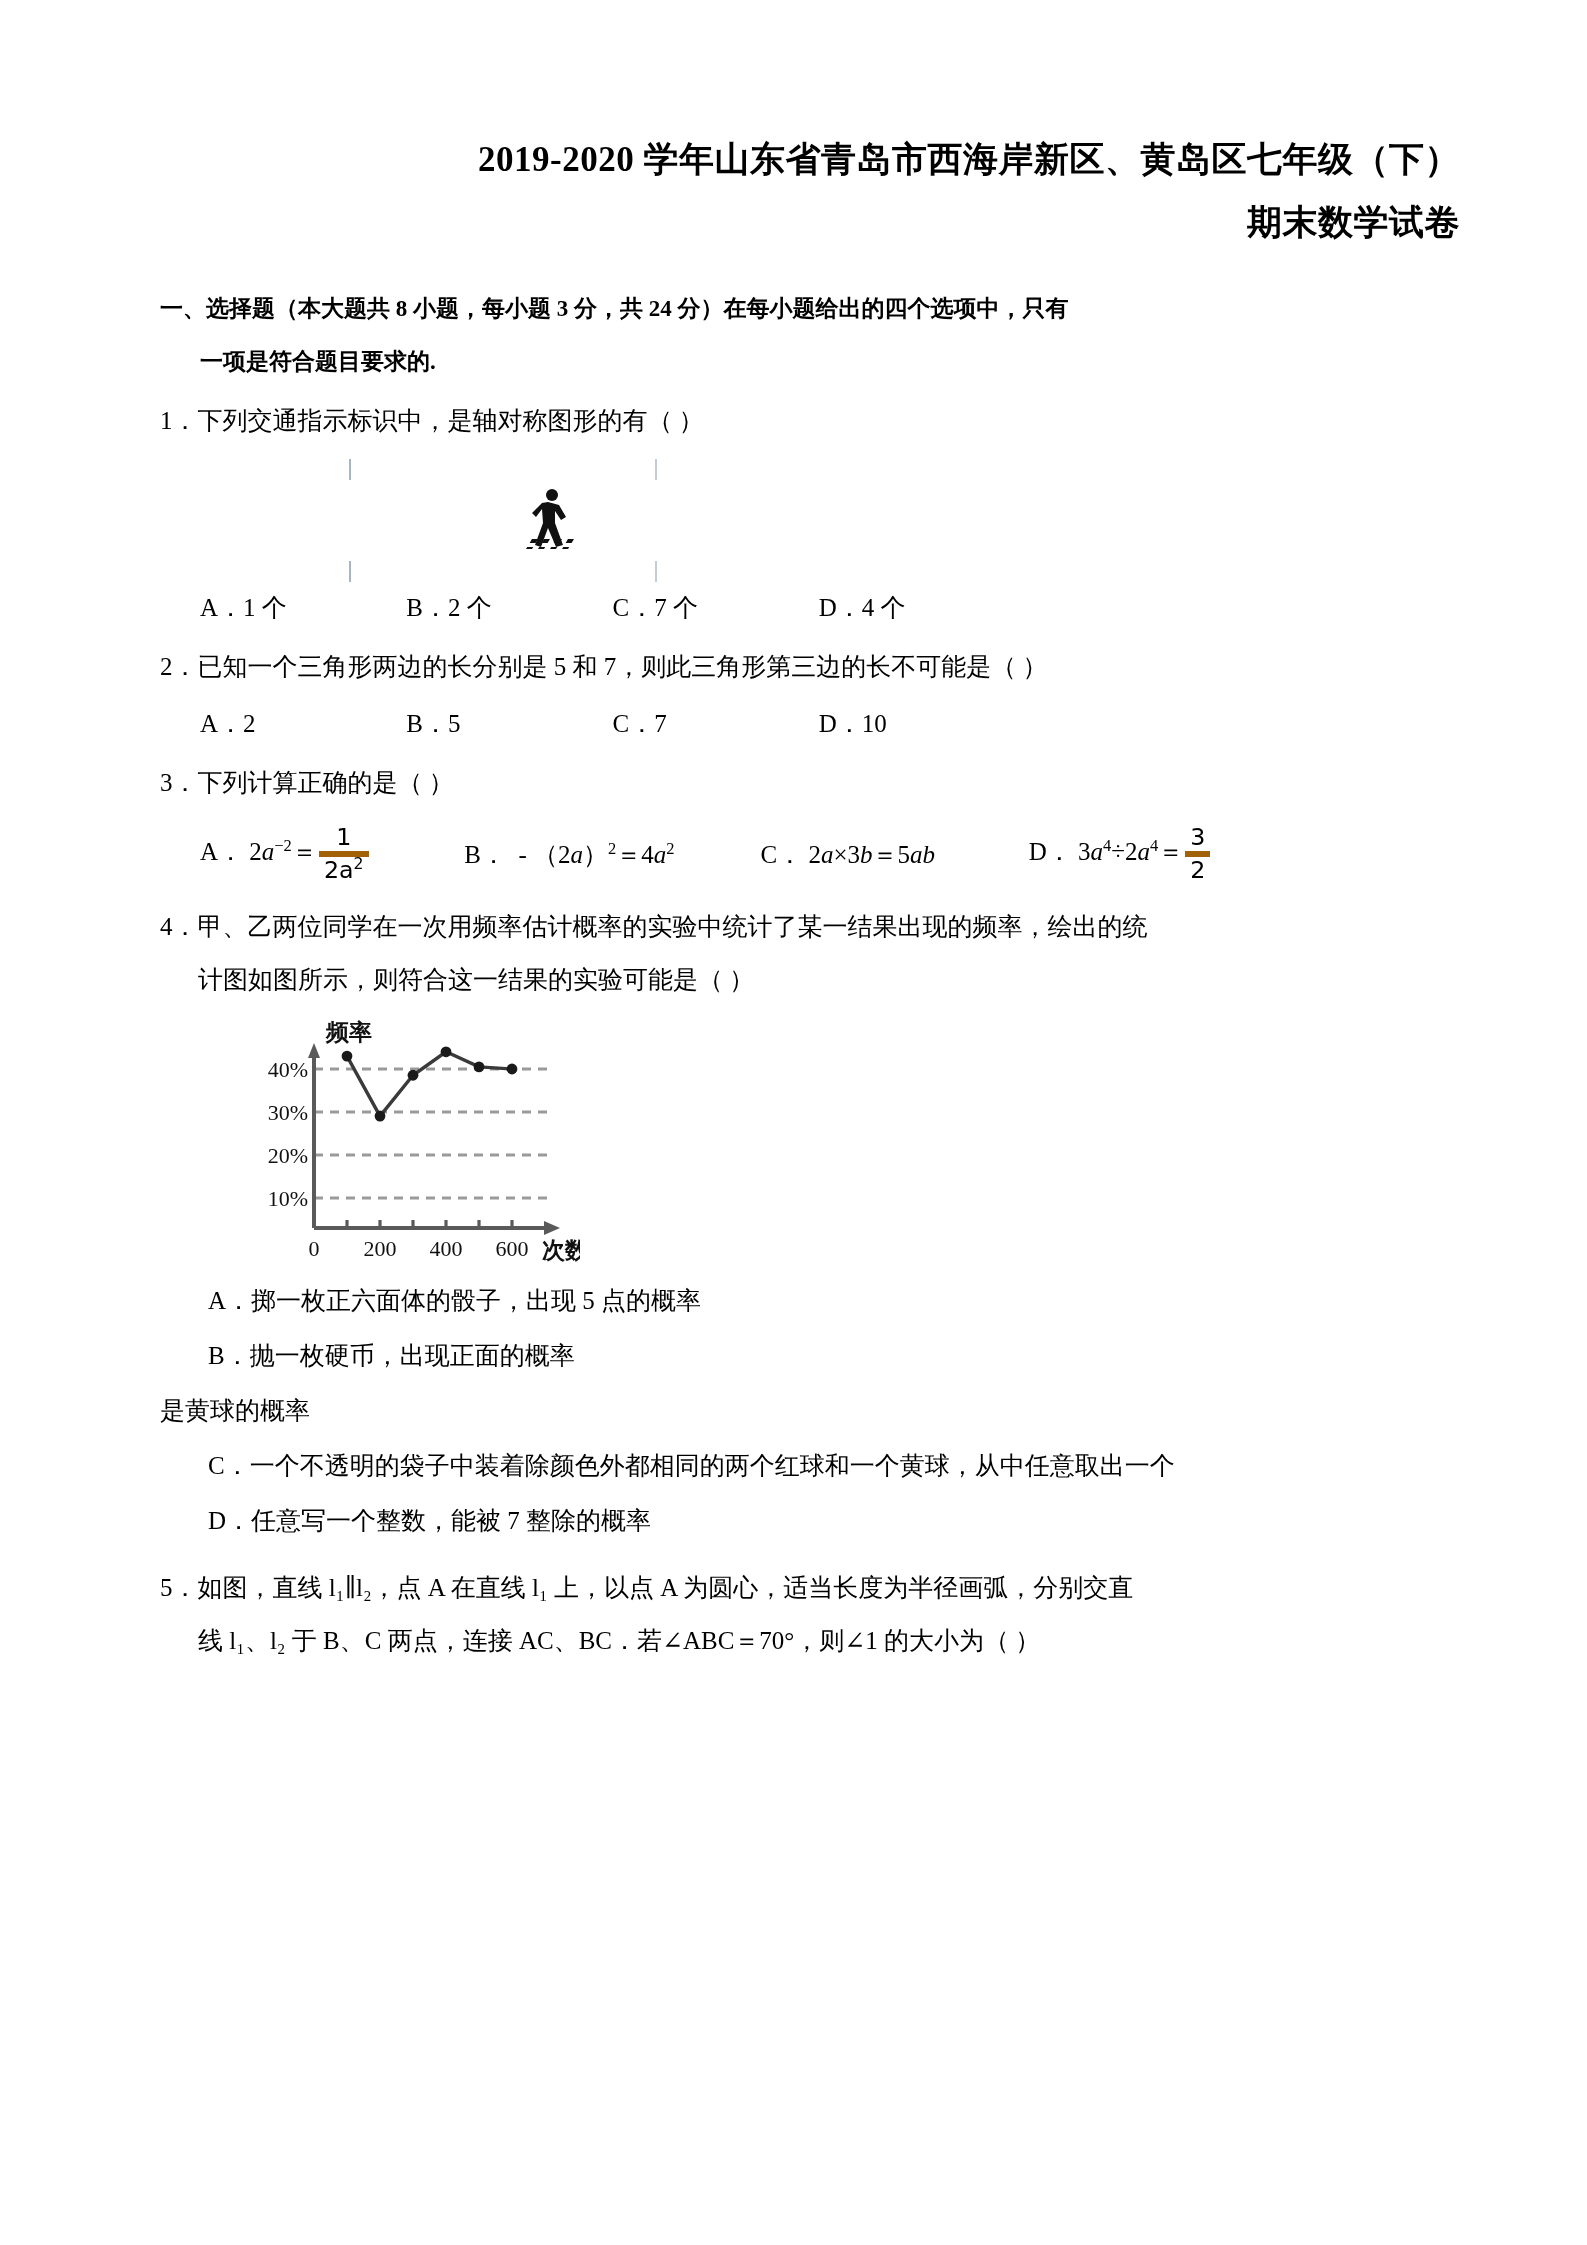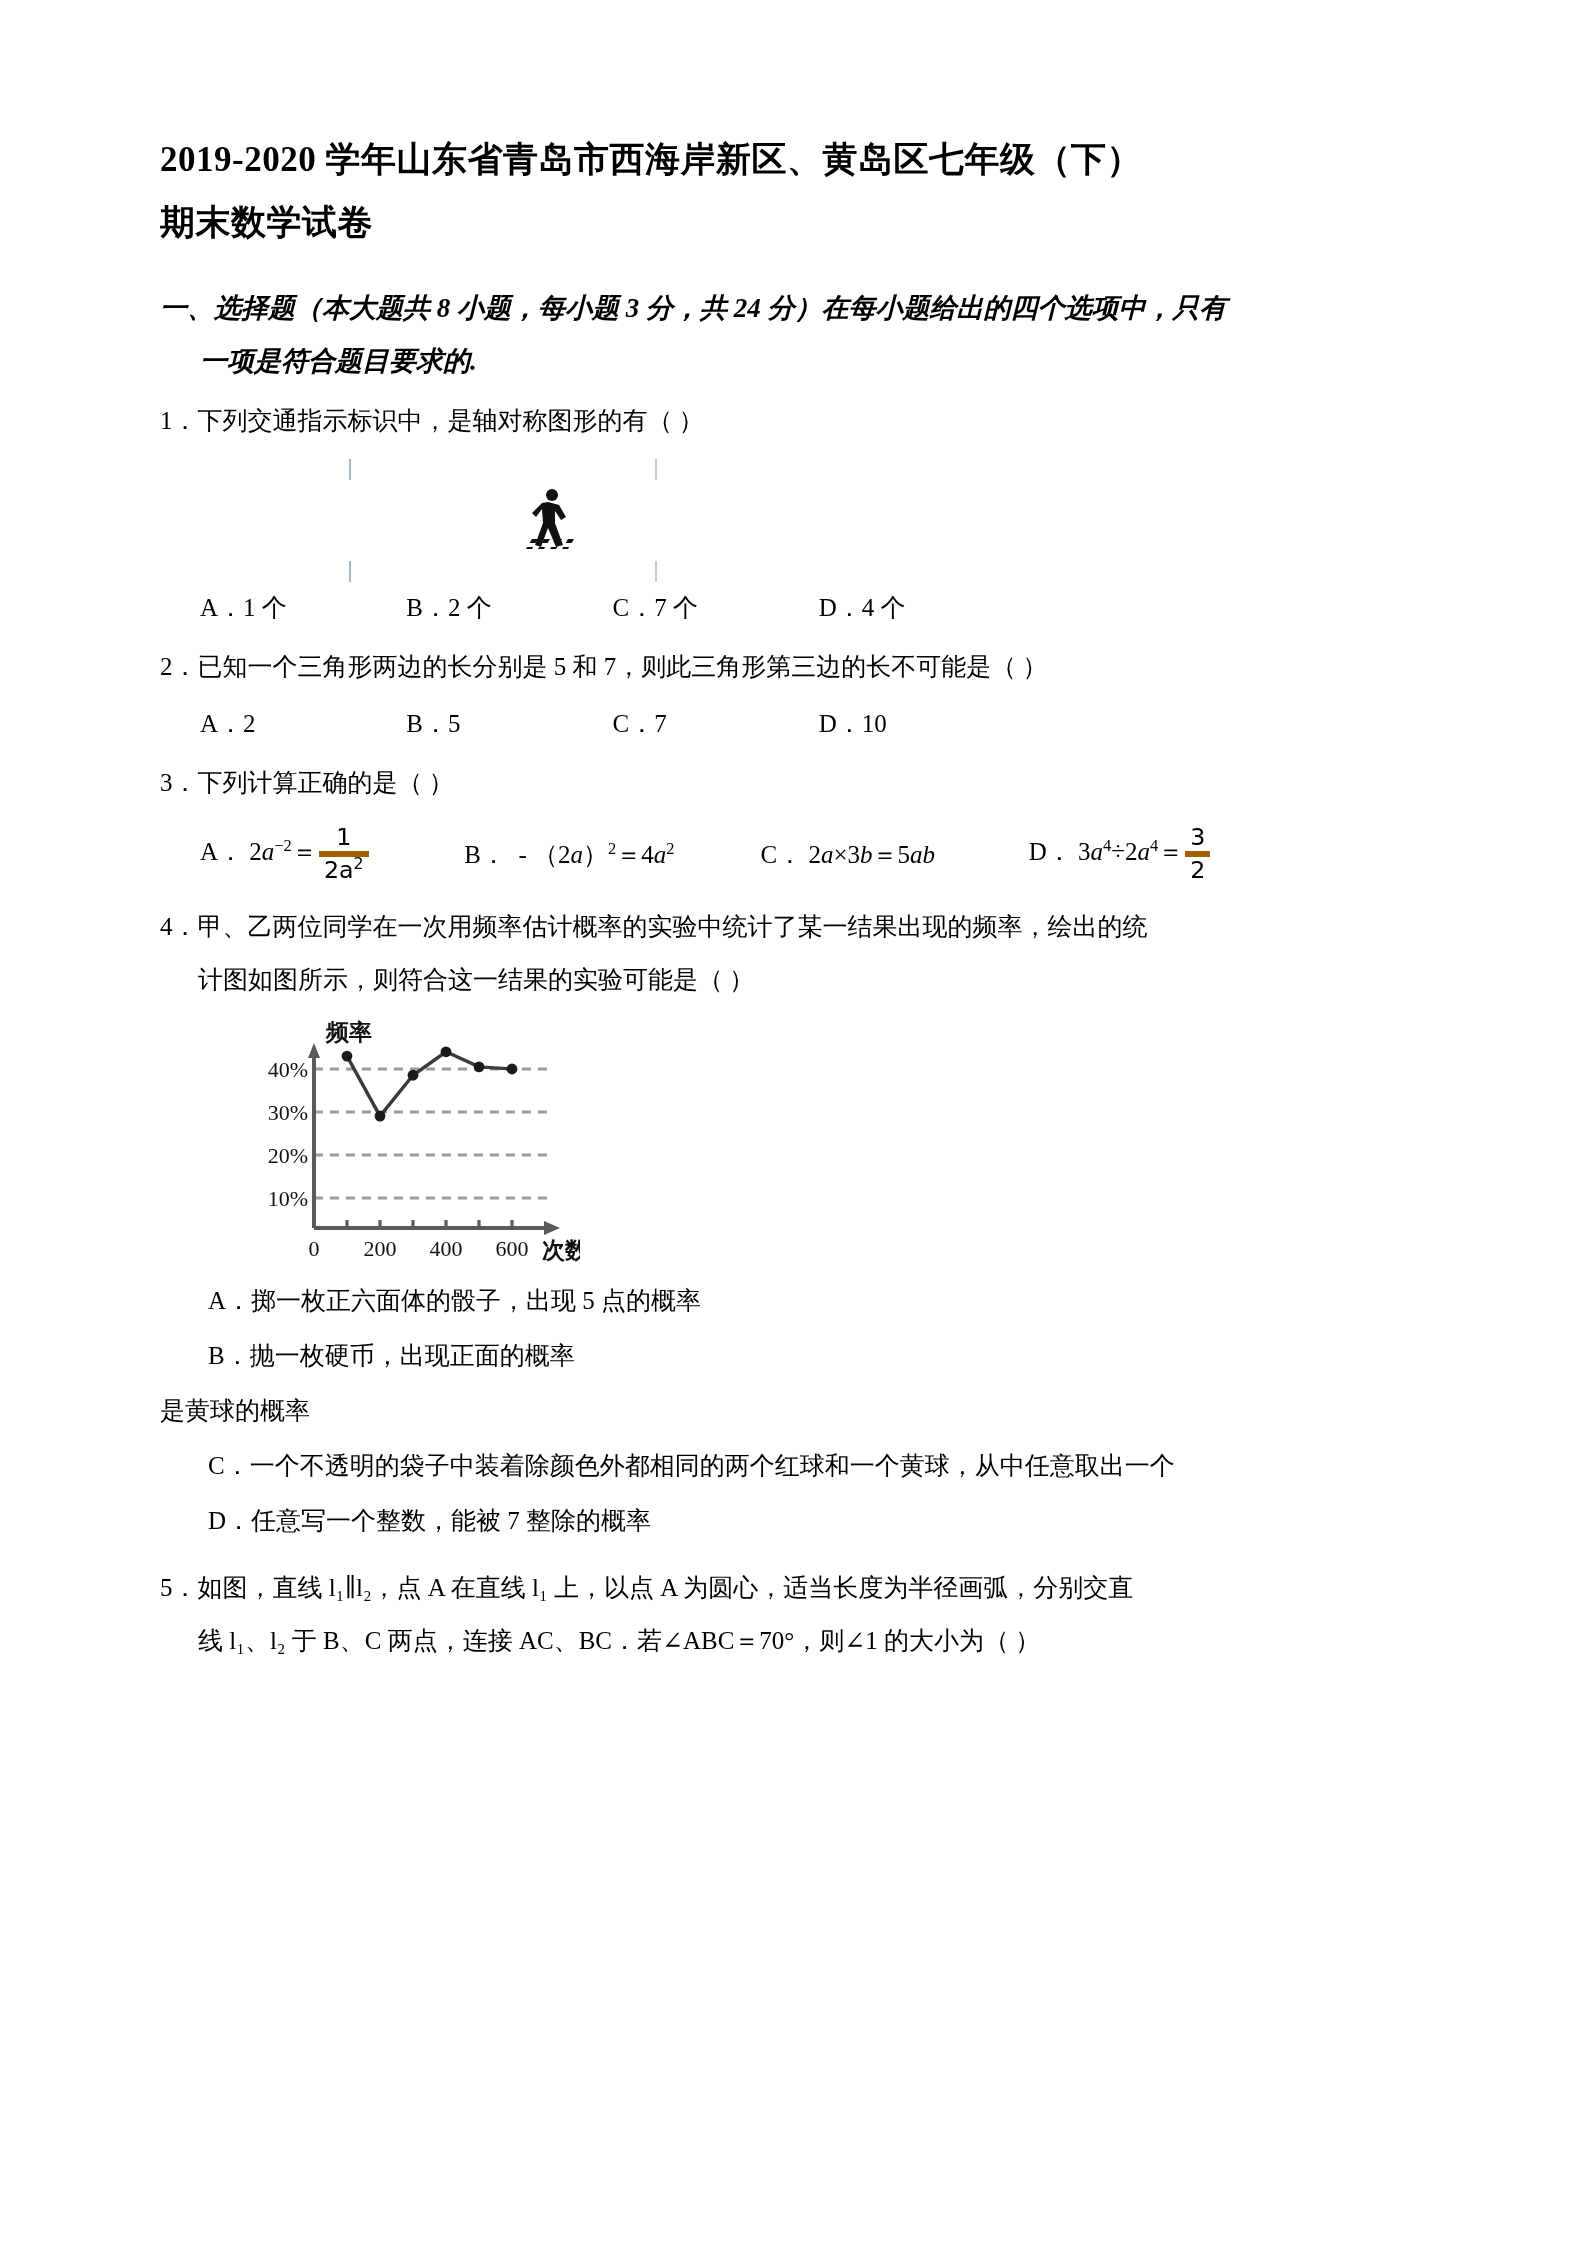--- a/index.html
+++ b/index.html
@@ -21,36 +21,35 @@
   }
   .content {
     position: absolute;
     left: 160px;
     top: 128px;
     width: 1300px;
   }
 
   
   .doc-title {
-    text-align: left;
+    text-align: right;
     font-weight: bold;
     font-size: 35px;
     line-height: 63px;
     letter-spacing: 0.5px;
   }
   .doc-title .line2 { display: block; }
 
   
   .section-head {
     margin-top: 28px;
     font-weight: bold;
-    font-size: 27px;
+    font-size: 23px;
     line-height: 53px;
     text-indent: 0;
-    font-style: italic;
   }
   .section-head .cont {
     display: block;
     padding-left: 40px;
   }
 
   
   .q {
     font-size: 25px;
     line-height: 53px;

